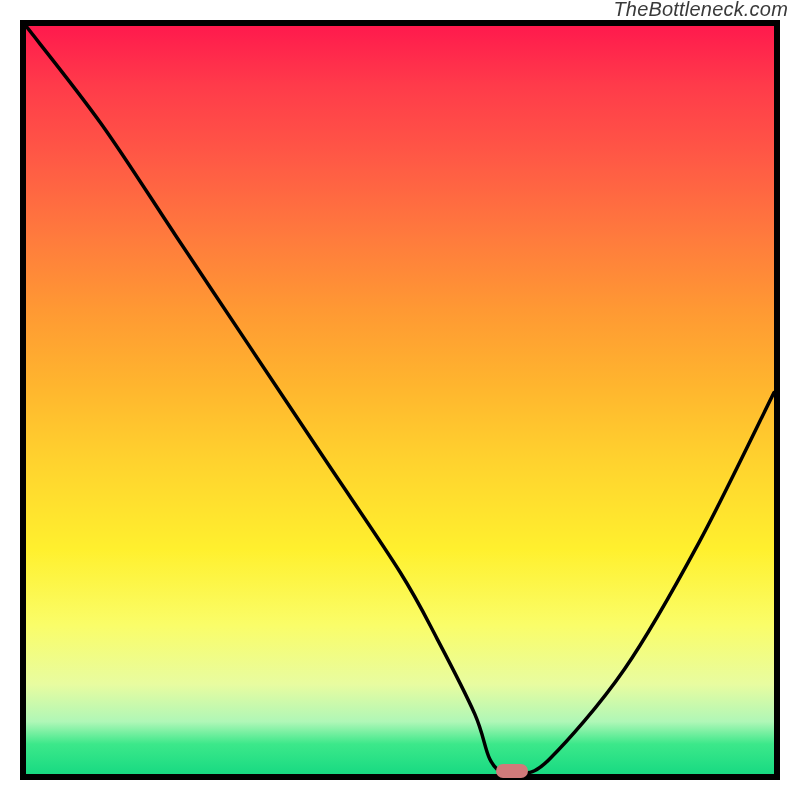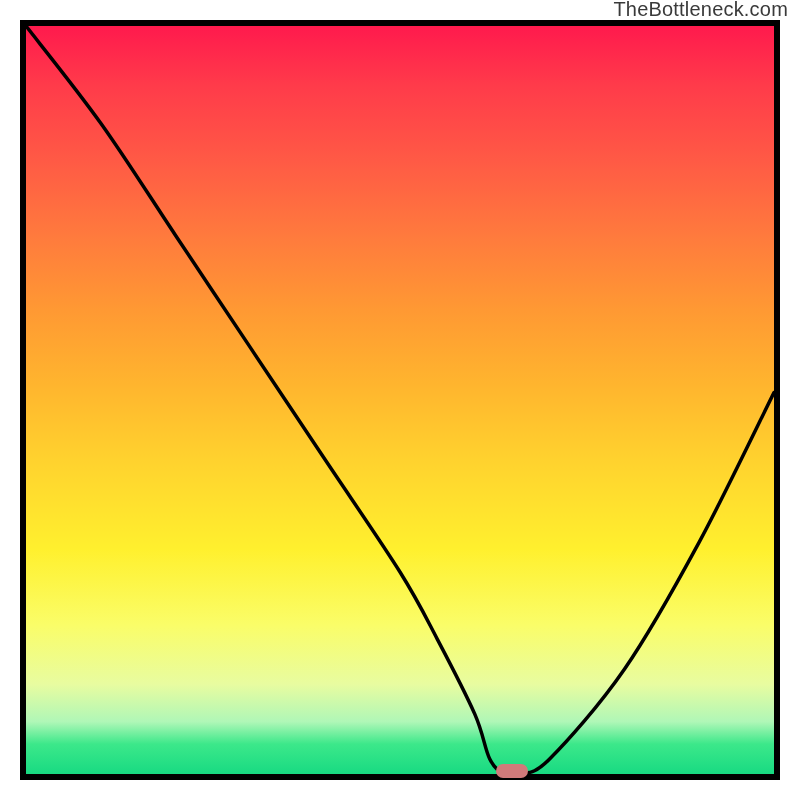--- a/index.html
+++ b/index.html
@@ -1,20 +1,21 @@
 <!DOCTYPE html>
 <html><head>
 <meta charset="utf-8">
 <style>
   * { margin: 0; padding: 0; box-sizing: border-box; }
   html, body { width: 800px; height: 800px; overflow: hidden; background: #fff; }
   .chart-container {
     position: relative;
     width: 800px;
     height: 719px;
+    font-style: italic;
   }
   .plot-area {
     position: absolute;
     left: 20px;
     top: 20px;
     width: 760px;
     height: 760px;
     background: linear-gradient(to bottom,
       #ff1a4d 0%,
       #ff3b4a 8%,

